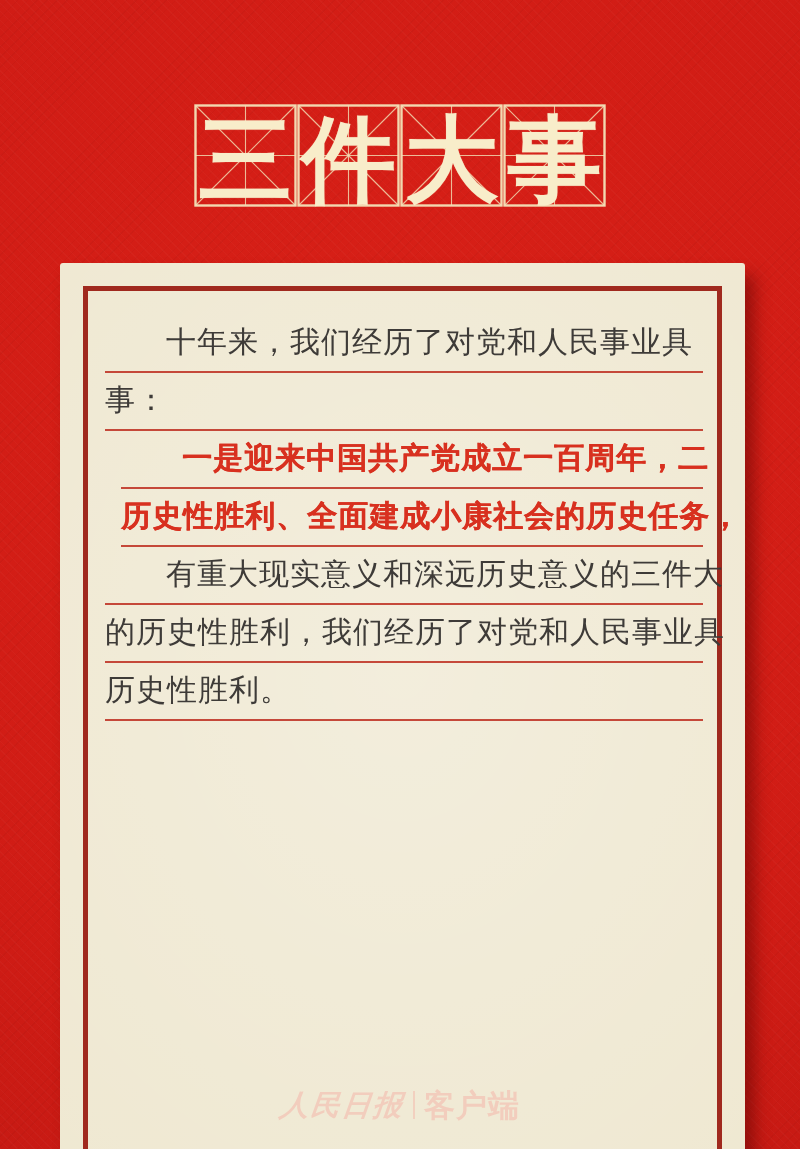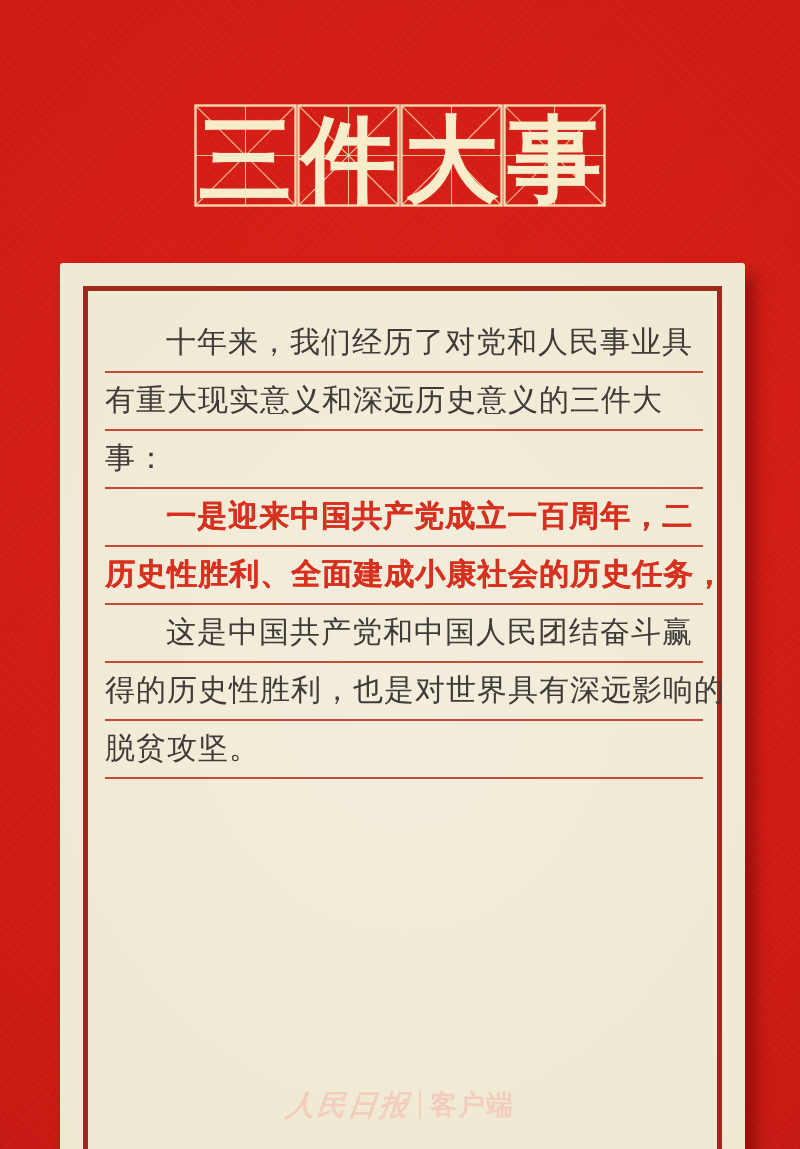--- a/index.html
+++ b/index.html
@@ -53,39 +53,40 @@
     border-bottom:2px solid rgba(189,43,29,.85);
     font-size:30px; letter-spacing:1px;
     color:#3e3b38;
     white-space:nowrap; overflow:visible;
     font-family:"DejaVu Sans","Liberation Sans",sans-serif;
   }
   .row.indent{ text-indent:61px; }
   .row.red{
     color:#d8301f; font-weight:bold;
     text-shadow:.4px 0 0 #d8301f;
+    margin-left:16px;
   }
 
   
   .footer{
     position:absolute; left:0; right:0; top:1083px; height:44px;
     display:flex; align-items:center; justify-content:center;
     color:#f2cdbd; gap:9px;
   }
   .brand-script{
     font-family:"DejaVu Serif","Liberation Serif",serif;
     font-style:italic; font-weight:bold; font-size:29px;
     transform:skewX(-6deg); letter-spacing:2px;
     line-height:1;
   }
   .brand-divider{
     width:2px; height:28px; background:#f2cdbd; opacity:.9;
   }
   .brand-suffix{
-    font-weight:bold; font-size:27px; letter-spacing:1px; line-height:1;text-align:center;
+    font-weight:bold; font-size:31px; letter-spacing:1px; line-height:1;text-align:center;
   }
 </style>
 </head>
 <body>
 
 <div class="title-grid">
 
   <div class="mi-cell">
     <svg viewBox="0 0 103 103">
       <rect x="1.5" y="1.5" width="100" height="100" fill="none" stroke="#f3e3b8" stroke-width="2.4" opacity="0.95"></rect>
@@ -130,29 +131,28 @@
     <span class="mi-char">事</span>
   </div>
 
 </div>
 
 <div class="card">
   <div class="card-frame"></div>
 
   <div class="card-text">
     <div class="row indent">十年来，我们经历了对党和人民事业具</div>
-    <div class="row">有重大现实意义和深远历史意义的三件大</div>
     <div class="row">事：</div>
 
     <div class="row red indent">一是迎来中国共产党成立一百周年，二</div>
     <div class="row red">历史性胜利、全面建成小康社会的历史任务，</div>
 
-    <div class="row indent">这是中国共产党和中国人民团结奋斗赢</div>
-    <div class="row">得的历史性胜利，也是对世界具有深远影响的</div>
-    <div class="row">脱贫攻坚。</div>
+    <div class="row indent">有重大现实意义和深远历史意义的三件大</div>
+    <div class="row">的历史性胜利，我们经历了对党和人民事业具</div>
+    <div class="row">历史性胜利。</div>
   </div>
 </div>
 
 <div class="footer">
   <span class="brand-script">人民日报</span>
   <span class="brand-divider"></span>
   <span class="brand-suffix">客户端</span>
 </div>
 
 </body></html>

